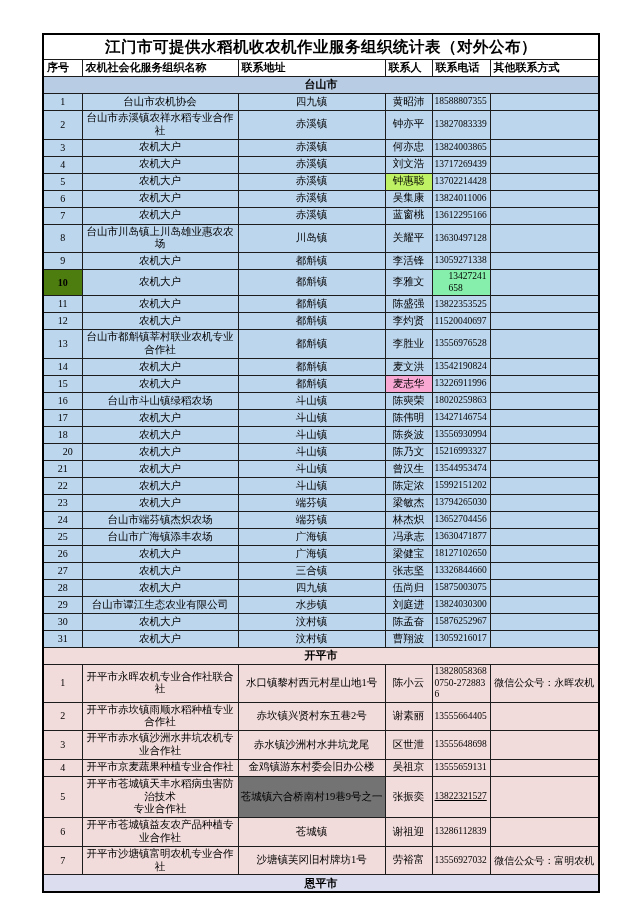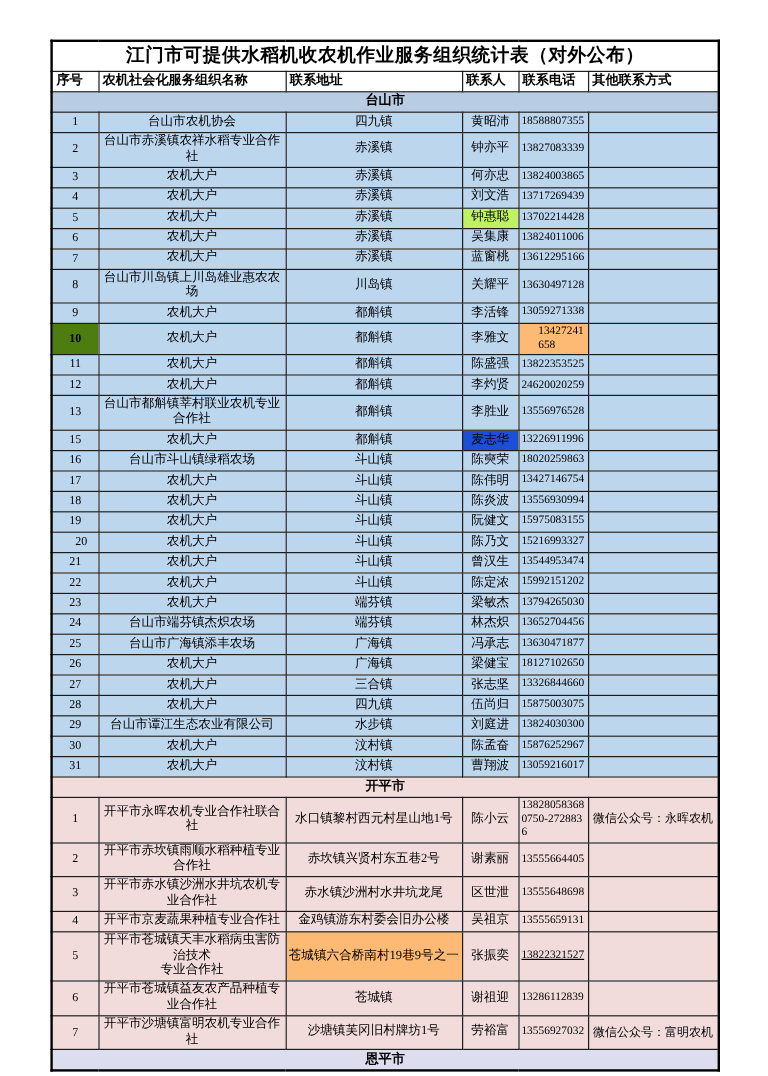--- a/index.html
+++ b/index.html
@@ -137,52 +137,60 @@
           <td class="c2" style="background: rgb(188, 214, 238);">都斛镇</td>
           <td class="c3" style="background: rgb(188, 214, 238);">李活锋</td>
           <td class="c4" style="background: rgb(188, 214, 238);">13059271338</td>
           <td class="c5" style="background: rgb(188, 214, 238);"></td>
         </tr>
         <tr>
           <td class="c0" style="background: #4d7c0f; font-weight: bold;">10</td>
           <td class="c1" style="background: rgb(188, 214, 238);">农机大户</td>
           <td class="c2" style="background: rgb(188, 214, 238);">都斛镇</td>
           <td class="c3" style="background: rgb(188, 214, 238);">李雅文</td>
-          <td class="c4" style="background: #fdba74; padding-left: 16px;">13427241658</td>
+          <td class="c4" style="background: #86efac; padding-left: 16px;">13427241658</td>
           <td class="c5" style="background: rgb(188, 214, 238);"></td>
         </tr>
         <tr>
           <td class="c0" style="background: rgb(188, 214, 238);">11</td>
           <td class="c1" style="background: rgb(188, 214, 238);">农机大户</td>
           <td class="c2" style="background: rgb(188, 214, 238);">都斛镇</td>
           <td class="c3" style="background: rgb(188, 214, 238);">陈盛强</td>
           <td class="c4" style="background: rgb(188, 214, 238);">13822353525</td>
           <td class="c5" style="background: rgb(188, 214, 238);"></td>
         </tr>
         <tr>
           <td class="c0" style="background: rgb(188, 214, 238);">12</td>
           <td class="c1" style="background: rgb(188, 214, 238);">农机大户</td>
           <td class="c2" style="background: rgb(188, 214, 238);">都斛镇</td>
           <td class="c3" style="background: rgb(188, 214, 238);">李灼贤</td>
-          <td class="c4" style="background: rgb(188, 214, 238);">24620020259</td>
+          <td class="c4" style="background: rgb(188, 214, 238);">11520040697</td>
           <td class="c5" style="background: rgb(188, 214, 238);"></td>
         </tr>
         <tr>
           <td class="c0" style="background: rgb(188, 214, 238);">13</td>
           <td class="c1" style="background: rgb(188, 214, 238);">台山市都斛镇莘村联业农机专业合作社</td>
           <td class="c2" style="background: rgb(188, 214, 238);">都斛镇</td>
           <td class="c3" style="background: rgb(188, 214, 238);">李胜业</td>
           <td class="c4" style="background: rgb(188, 214, 238);">13556976528</td>
           <td class="c5" style="background: rgb(188, 214, 238);"></td>
         </tr>
         <tr>
+          <td class="c0" style="background: rgb(188, 214, 238);">14</td>
+          <td class="c1" style="background: rgb(188, 214, 238);">农机大户</td>
+          <td class="c2" style="background: rgb(188, 214, 238);">都斛镇</td>
+          <td class="c3" style="background: rgb(188, 214, 238);">麦文洪</td>
+          <td class="c4" style="background: rgb(188, 214, 238);">13542190824</td>
+          <td class="c5" style="background: rgb(188, 214, 238);"></td>
+        </tr>
+        <tr>
           <td class="c0" style="background: rgb(188, 214, 238);">15</td>
           <td class="c1" style="background: rgb(188, 214, 238);">农机大户</td>
           <td class="c2" style="background: rgb(188, 214, 238);">都斛镇</td>
-          <td class="c3" style="background: #1d4ed8;">麦志华</td>
+          <td class="c3" style="background: #f9a8d4;">麦志华</td>
           <td class="c4" style="background: rgb(188, 214, 238);">13226911996</td>
           <td class="c5" style="background: rgb(188, 214, 238);"></td>
         </tr>
         <tr>
           <td class="c0" style="background: rgb(188, 214, 238);">16</td>
           <td class="c1" style="background: rgb(188, 214, 238);">台山市斗山镇绿稻农场</td>
           <td class="c2" style="background: rgb(188, 214, 238);">斗山镇</td>
           <td class="c3" style="background: rgb(188, 214, 238);">陈奭荣</td>
           <td class="c4" style="background: rgb(188, 214, 238);">18020259863</td>
           <td class="c5" style="background: rgb(188, 214, 238);"></td>
@@ -194,28 +202,20 @@
           <td class="c3" style="background: rgb(188, 214, 238);">陈伟明</td>
           <td class="c4" style="background: rgb(188, 214, 238);">13427146754</td>
           <td class="c5" style="background: rgb(188, 214, 238);"></td>
         </tr>
         <tr>
           <td class="c0" style="background: rgb(188, 214, 238);">18</td>
           <td class="c1" style="background: rgb(188, 214, 238);">农机大户</td>
           <td class="c2" style="background: rgb(188, 214, 238);">斗山镇</td>
           <td class="c3" style="background: rgb(188, 214, 238);">陈炎波</td>
           <td class="c4" style="background: rgb(188, 214, 238);">13556930994</td>
-          <td class="c5" style="background: rgb(188, 214, 238);"></td>
-        </tr>
-        <tr>
-          <td class="c0" style="background: rgb(188, 214, 238);">19</td>
-          <td class="c1" style="background: rgb(188, 214, 238);">农机大户</td>
-          <td class="c2" style="background: rgb(188, 214, 238);">斗山镇</td>
-          <td class="c3" style="background: rgb(188, 214, 238);">阮健文</td>
-          <td class="c4" style="background: rgb(188, 214, 238);">15975083155</td>
           <td class="c5" style="background: rgb(188, 214, 238);"></td>
         </tr>
         <tr>
           <td class="c0" style="background: rgb(188, 214, 238); padding-left: 12px;">20</td>
           <td class="c1" style="background: rgb(188, 214, 238);">农机大户</td>
           <td class="c2" style="background: rgb(188, 214, 238);">斗山镇</td>
           <td class="c3" style="background: rgb(188, 214, 238);">陈乃文</td>
           <td class="c4" style="background: rgb(188, 214, 238);">15216993327</td>
           <td class="c5" style="background: rgb(188, 214, 238);"></td>
         </tr>
@@ -340,21 +340,21 @@
           <td class="c1" style="background: rgb(242, 220, 219);">开平市京麦蔬果种植专业合作社</td>
           <td class="c2" style="background: rgb(242, 220, 219);">金鸡镇游东村委会旧办公楼</td>
           <td class="c3" style="background: rgb(242, 220, 219);">吴祖京</td>
           <td class="c4" style="background: rgb(242, 220, 219);">13555659131</td>
           <td class="c5" style="background: rgb(242, 220, 219);"></td>
         </tr>
         <tr>
           <td class="c0" style="background: rgb(242, 220, 219);">5</td>
           <td class="c1" style="background: rgb(242, 220, 219);">开平市苍城镇天丰水稻病虫害防治技术
 专业合作社</td>
-          <td class="c2" style="background: #fdba74;">苍城镇六合桥南村19巷9号之一</td>
+          <td class="c2" style="background: #737373;">苍城镇六合桥南村19巷9号之一</td>
           <td class="c3" style="background: rgb(242, 220, 219);">张振奕</td>
           <td class="c4" style="background: rgb(242, 220, 219); text-decoration: underline;">13822321527</td>
           <td class="c5" style="background: rgb(242, 220, 219);"></td>
         </tr>
         <tr>
           <td class="c0" style="background: rgb(242, 220, 219);">6</td>
           <td class="c1" style="background: rgb(242, 220, 219);">开平市苍城镇益友农产品种植专业合作社</td>
           <td class="c2" style="background: rgb(242, 220, 219);">苍城镇</td>
           <td class="c3" style="background: rgb(242, 220, 219);">谢祖迎</td>
           <td class="c4" style="background: rgb(242, 220, 219);">13286112839</td>

